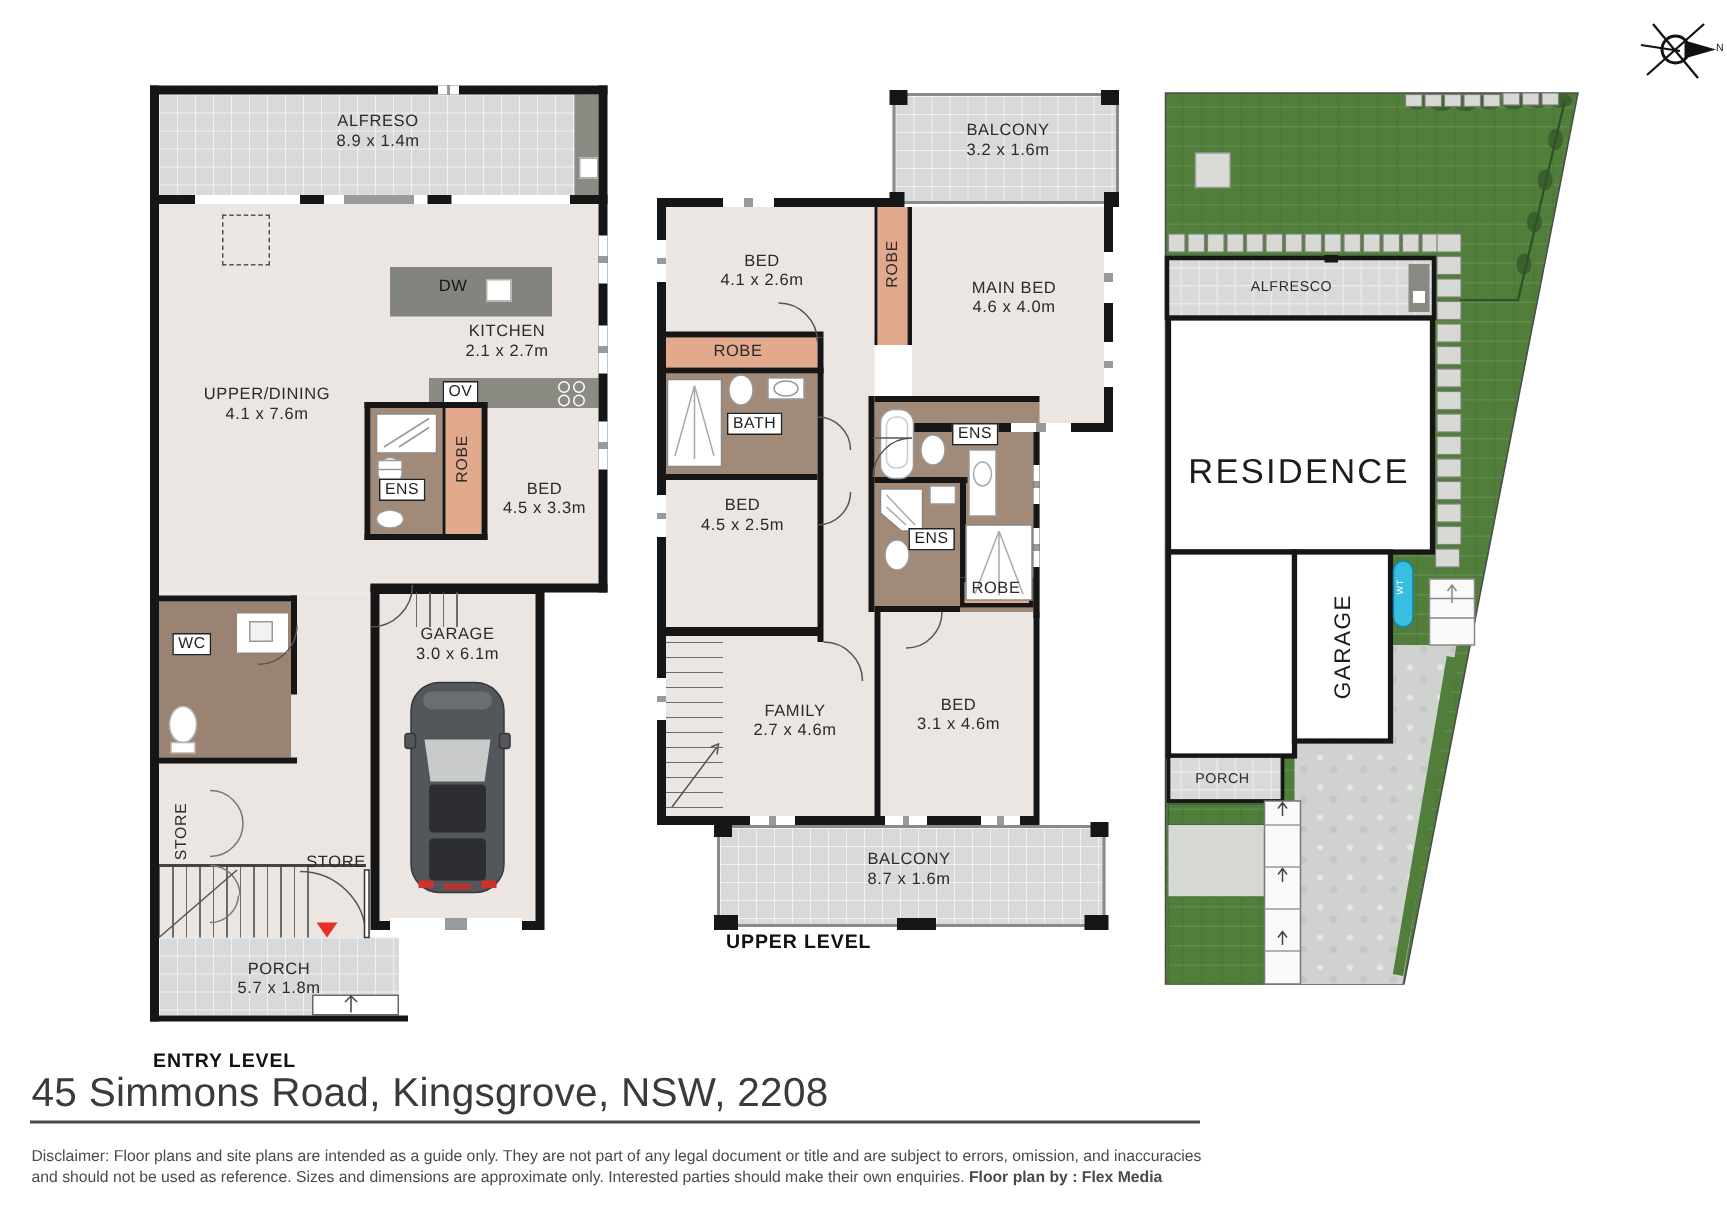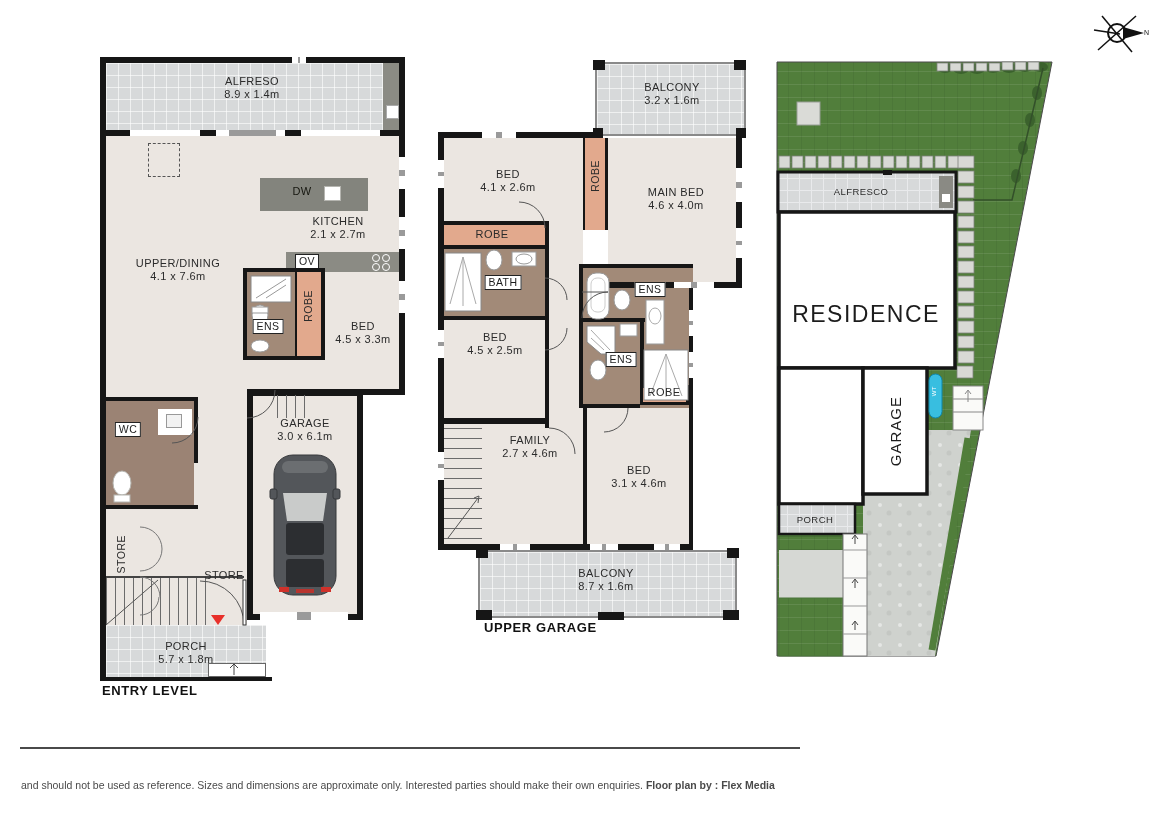--- a/index.html
+++ b/index.html
@@ -132,21 +132,21 @@
     <div class="lbl" style="left:238px;top:158px"><span>KITCHEN</span><br><span>2.1 x 2.7m</span></div>
     <div class="lbl" style="left:78px;top:200px"><span>UPPER/DINING</span><br><span>4.1 x 7.6m</span></div>
     <div class="tag" style="left:168px;top:262px">ENS</div>
     <div class="vlbl" style="left:202px;top:233px">ROBE</div>
     <div class="lbl" style="left:263px;top:263px"><span>BED</span><br><span>4.5 x 3.3m</span></div>
     <div class="tag" style="left:28px;top:365px">WC</div>
     <div class="vlbl" style="left:15px;top:478px">STORE</div>
     <div class="lbl" style="left:205px;top:360px"><span>GARAGE</span><br><span>3.0 x 6.1m</span></div>
     <div class="lbl" style="left:124px;top:512px">STORE</div>
     <div class="lbl" style="left:86px;top:583px"><span>PORCH</span><br><span>5.7 x 1.8m</span></div>
-    <div class="caption" style="left:2px;top:626px">ENTRY LEVEL</div>
+    <div class="caption" style="left:2px;top:642px">ENTRY LEVEL</div>
   </div>
 
   <div class="abs" style="left:438px;top:60px;width:315px;height:585px">
 
     <div class="tile" style="left:157px;top:2px;width:151px;height:74px;border:2px solid #8a8a8a;box-sizing:border-box"></div>
     <div class="wall" style="left:155px;top:0;width:12px;height:10px"></div>
     <div class="wall" style="left:296px;top:0;width:12px;height:10px"></div>
     <div class="wall" style="left:155px;top:68px;width:10px;height:10px"></div>
     <div class="wall" style="left:298px;top:68px;width:10px;height:10px"></div>
 
@@ -232,24 +232,24 @@
     <div class="lbl" style="left:234px;top:21px"><span>BALCONY</span><br><span>3.2 x 1.6m</span></div>
     <div class="lbl" style="left:70px;top:108px"><span>BED</span><br><span>4.1 x 2.6m</span></div>
     <div class="vlbl" style="left:151px;top:100px">ROBE</div>
     <div class="lbl" style="left:238px;top:126px"><span>MAIN BED</span><br><span>4.6 x 4.0m</span></div>
     <div class="lbl" style="left:54px;top:168px">ROBE</div>
     <div class="tag" style="left:65px;top:215px">BATH</div>
     <div class="lbl" style="left:57px;top:271px"><span>BED</span><br><span>4.5 x 2.5m</span></div>
     <div class="tag" style="left:212px;top:222px">ENS</div>
     <div class="tag" style="left:183px;top:292px">ENS</div>
     <div class="lbl" style="left:226px;top:326px">ROBE</div>
-    <div class="lbl" style="left:92px;top:374px"><span>FAMILY</span><br><span>2.7 x 4.6m</span></div>
+    <div class="lbl" style="left:92px;top:408px"><span>FAMILY</span><br><span>2.7 x 4.6m</span></div>
     <div class="lbl" style="left:201px;top:404px"><span>BED</span><br><span>3.1 x 4.6m</span></div>
     <div class="lbl" style="left:168px;top:507px"><span>BALCONY</span><br><span>8.7 x 1.6m</span></div>
-    <div class="caption" style="left:46px;top:560px">UPPER GARAGE</div>
+    <div class="caption" style="left:46px;top:560px">UPPER LEVEL</div>
   </div>
 
   <div class="abs" style="left:775px;top:58px;width:285px;height:602px">
     <svg width="285" height="602" viewBox="0 0 285 602">
       <defs>
         <pattern id="grass" width="26" height="26" patternUnits="userSpaceOnUse">
           <rect width="26" height="26" fill="#517e3b"></rect>
           <path d="M0 .5H26 M0 13.5H26" stroke="rgba(255,255,255,.09)"></path>
           <path d="M.5 0V26 M13.5 0V26" stroke="rgba(0,0,0,.06)"></path>
         </pattern>
@@ -351,18 +351,19 @@
     <svg width="60" height="50" viewBox="0 0 60 50">
       <line x1="8" y1="42" x2="46" y2="8" stroke="#111" stroke-width="1.5"></line>
       <line x1="12" y1="8" x2="42" y2="44" stroke="#111" stroke-width="1.5"></line>
       <line x1="4" y1="22" x2="30" y2="26" stroke="#111" stroke-width="1.5"></line>
       <circle cx="27" cy="25" r="9" fill="none" stroke="#111" stroke-width="2"></circle>
       <polygon points="33,19 54,25 33,31" fill="#111"></polygon>
     </svg>
     <div class="abs" style="left:54px;top:21px;font-size:7px;color:#111">N</div>
   </div>
 
+  <div class="addr">45 Simmons Road, Kingsgrove, NSW, 2208</div>
   <div class="rule"></div>
   <div class="disc">
-    <br>
+    <span>Disclaimer: Floor plans and site plans are intended as a guide only. They are not part of any legal document or title and are subject to errors, omission, and inaccuracies</span><br>
     <span>and should not be used as reference. Sizes and dimensions are approximate only. Interested parties should make their own enquiries. </span><b>Floor plan by : Flex Media</b>
   </div>
 </div>
 
 </body></html>

